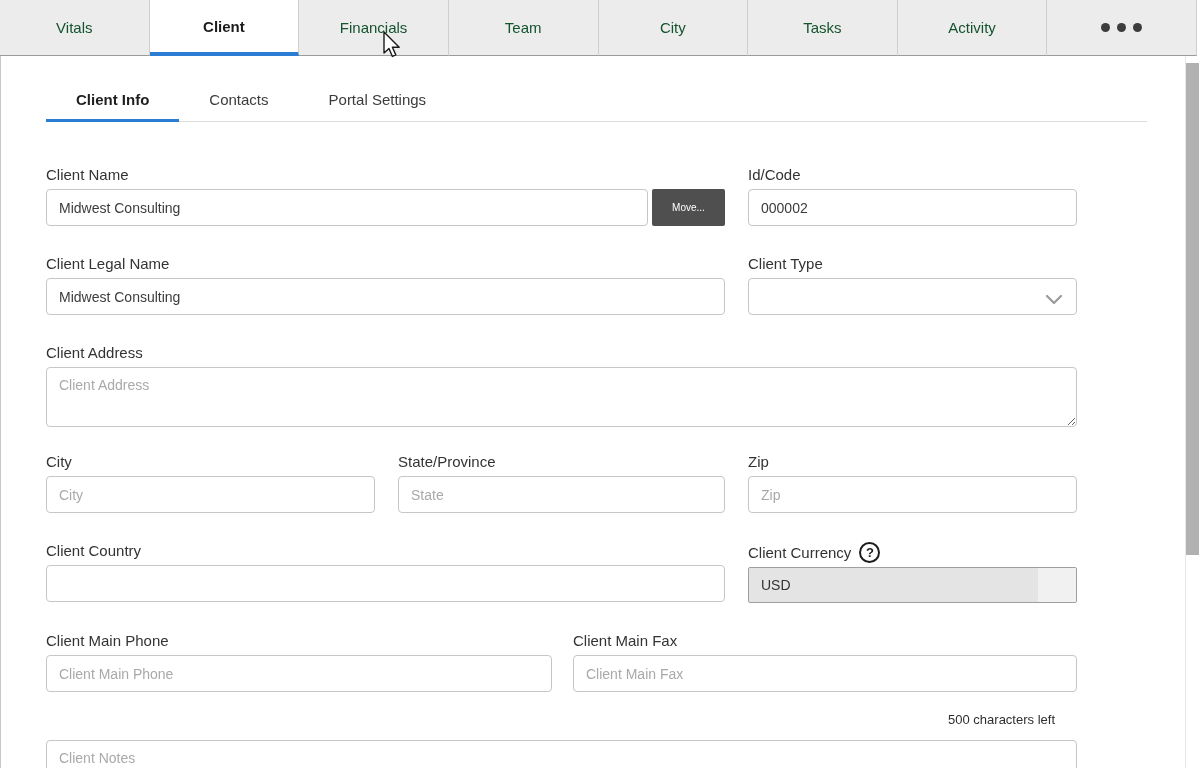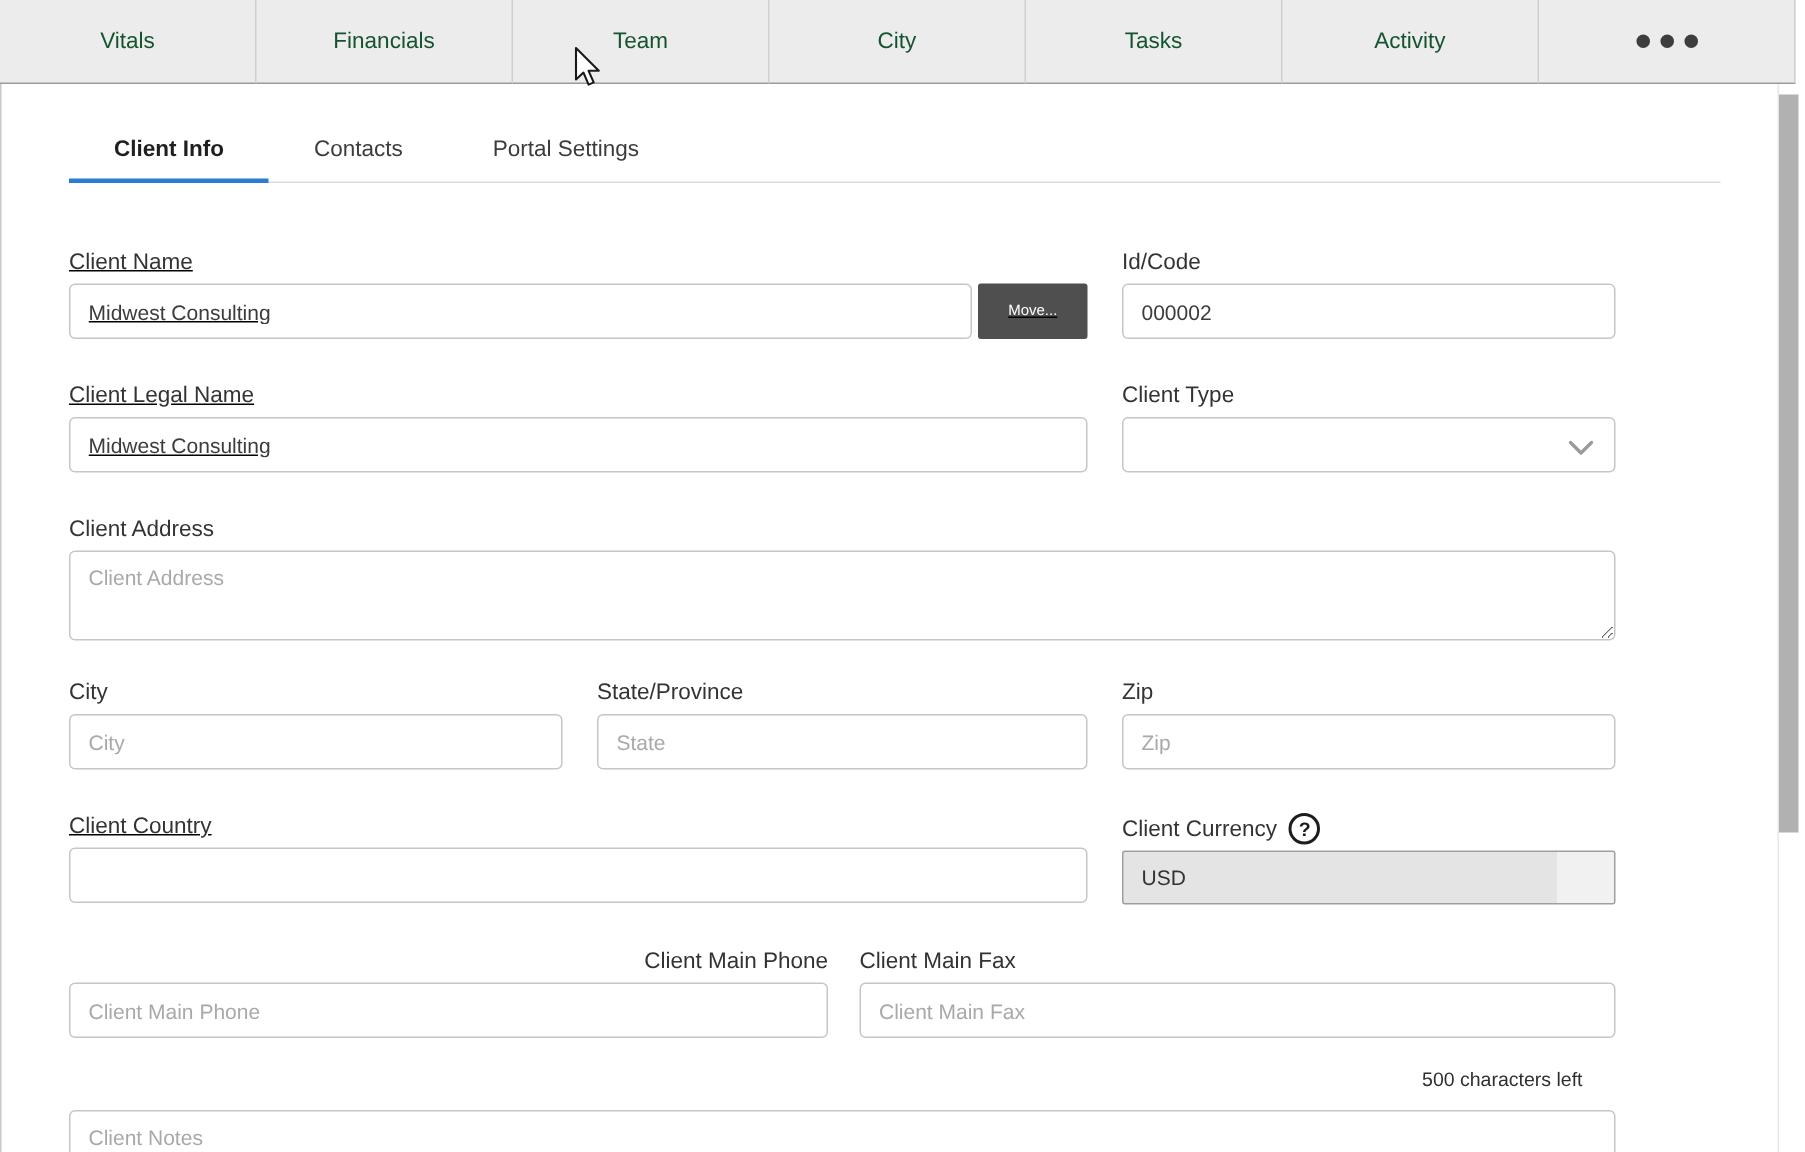--- a/index.html
+++ b/index.html
@@ -38,26 +38,26 @@
   .label-row { display:flex; align-items:center; gap:8px; margin-bottom:4px; }
   .label-row .label { margin-bottom:0; }
 
   input.txt, textarea.txt { height:37px; border:1px solid #c6c6c6; border-radius:4px;
     padding:0 12px; font-size:14px; color:#3c3c3c; font-family:inherit; background:#fff;
     outline:none; width:100%; }
   ::placeholder { color:#a9a9a9; opacity:1; }
   textarea.txt { padding-top:9px; height:60px; line-height:17px; }
   textarea.notes { height:80px; }
 
-  .w-main { width:679px;text-decoration:underline; }
+  .w-main { width:679px; }
   .w-side { width:329px; margin-left:23px; }
   .w-city { width:329px; }
   .w-state { width:327px; margin-left:23px; }
   .w-zip { width:329px; margin-left:23px; }
-  .w-phone { width:506px;align-items:flex-end; }
+  .w-phone { width:506px; }
   .w-fax { width:504px; margin-left:21px; }
 
   .name-group { display:flex; width:679px; }
   .name-group input { flex:1 1 auto; margin-right:4px; }
   .move-btn { width:73px; height:37px; background:#4f4f4f; color:#fff; border:none;
     border-radius:2px; font-size:10px; font-family:inherit; cursor:pointer; flex:0 0 73px; }
 
   .selectbox { position:relative; width:100%; height:37px; border:1px solid #c6c6c6;
     border-radius:4px; background:#fff; cursor:pointer; }
   .selectbox .chev { position:absolute; right:13px; top:12px; }
@@ -84,20 +84,23 @@
 
   
   .cursor { position:absolute; left:382px; top:31px; z-index:10; pointer-events:none; }
 </style>
 </head>
 <body>
 
 <div class="tabbar">
   <div class="tab">
       <span>Vitals</span>
+    </div>
+  <div class="tab active">
+      <span>Client</span>
     </div>
   <div class="tab">
       <span>Financials</span>
     </div>
   <div class="tab">
       <span>Team</span>
     </div>
   <div class="tab">
       <span>City</span>
     </div>

